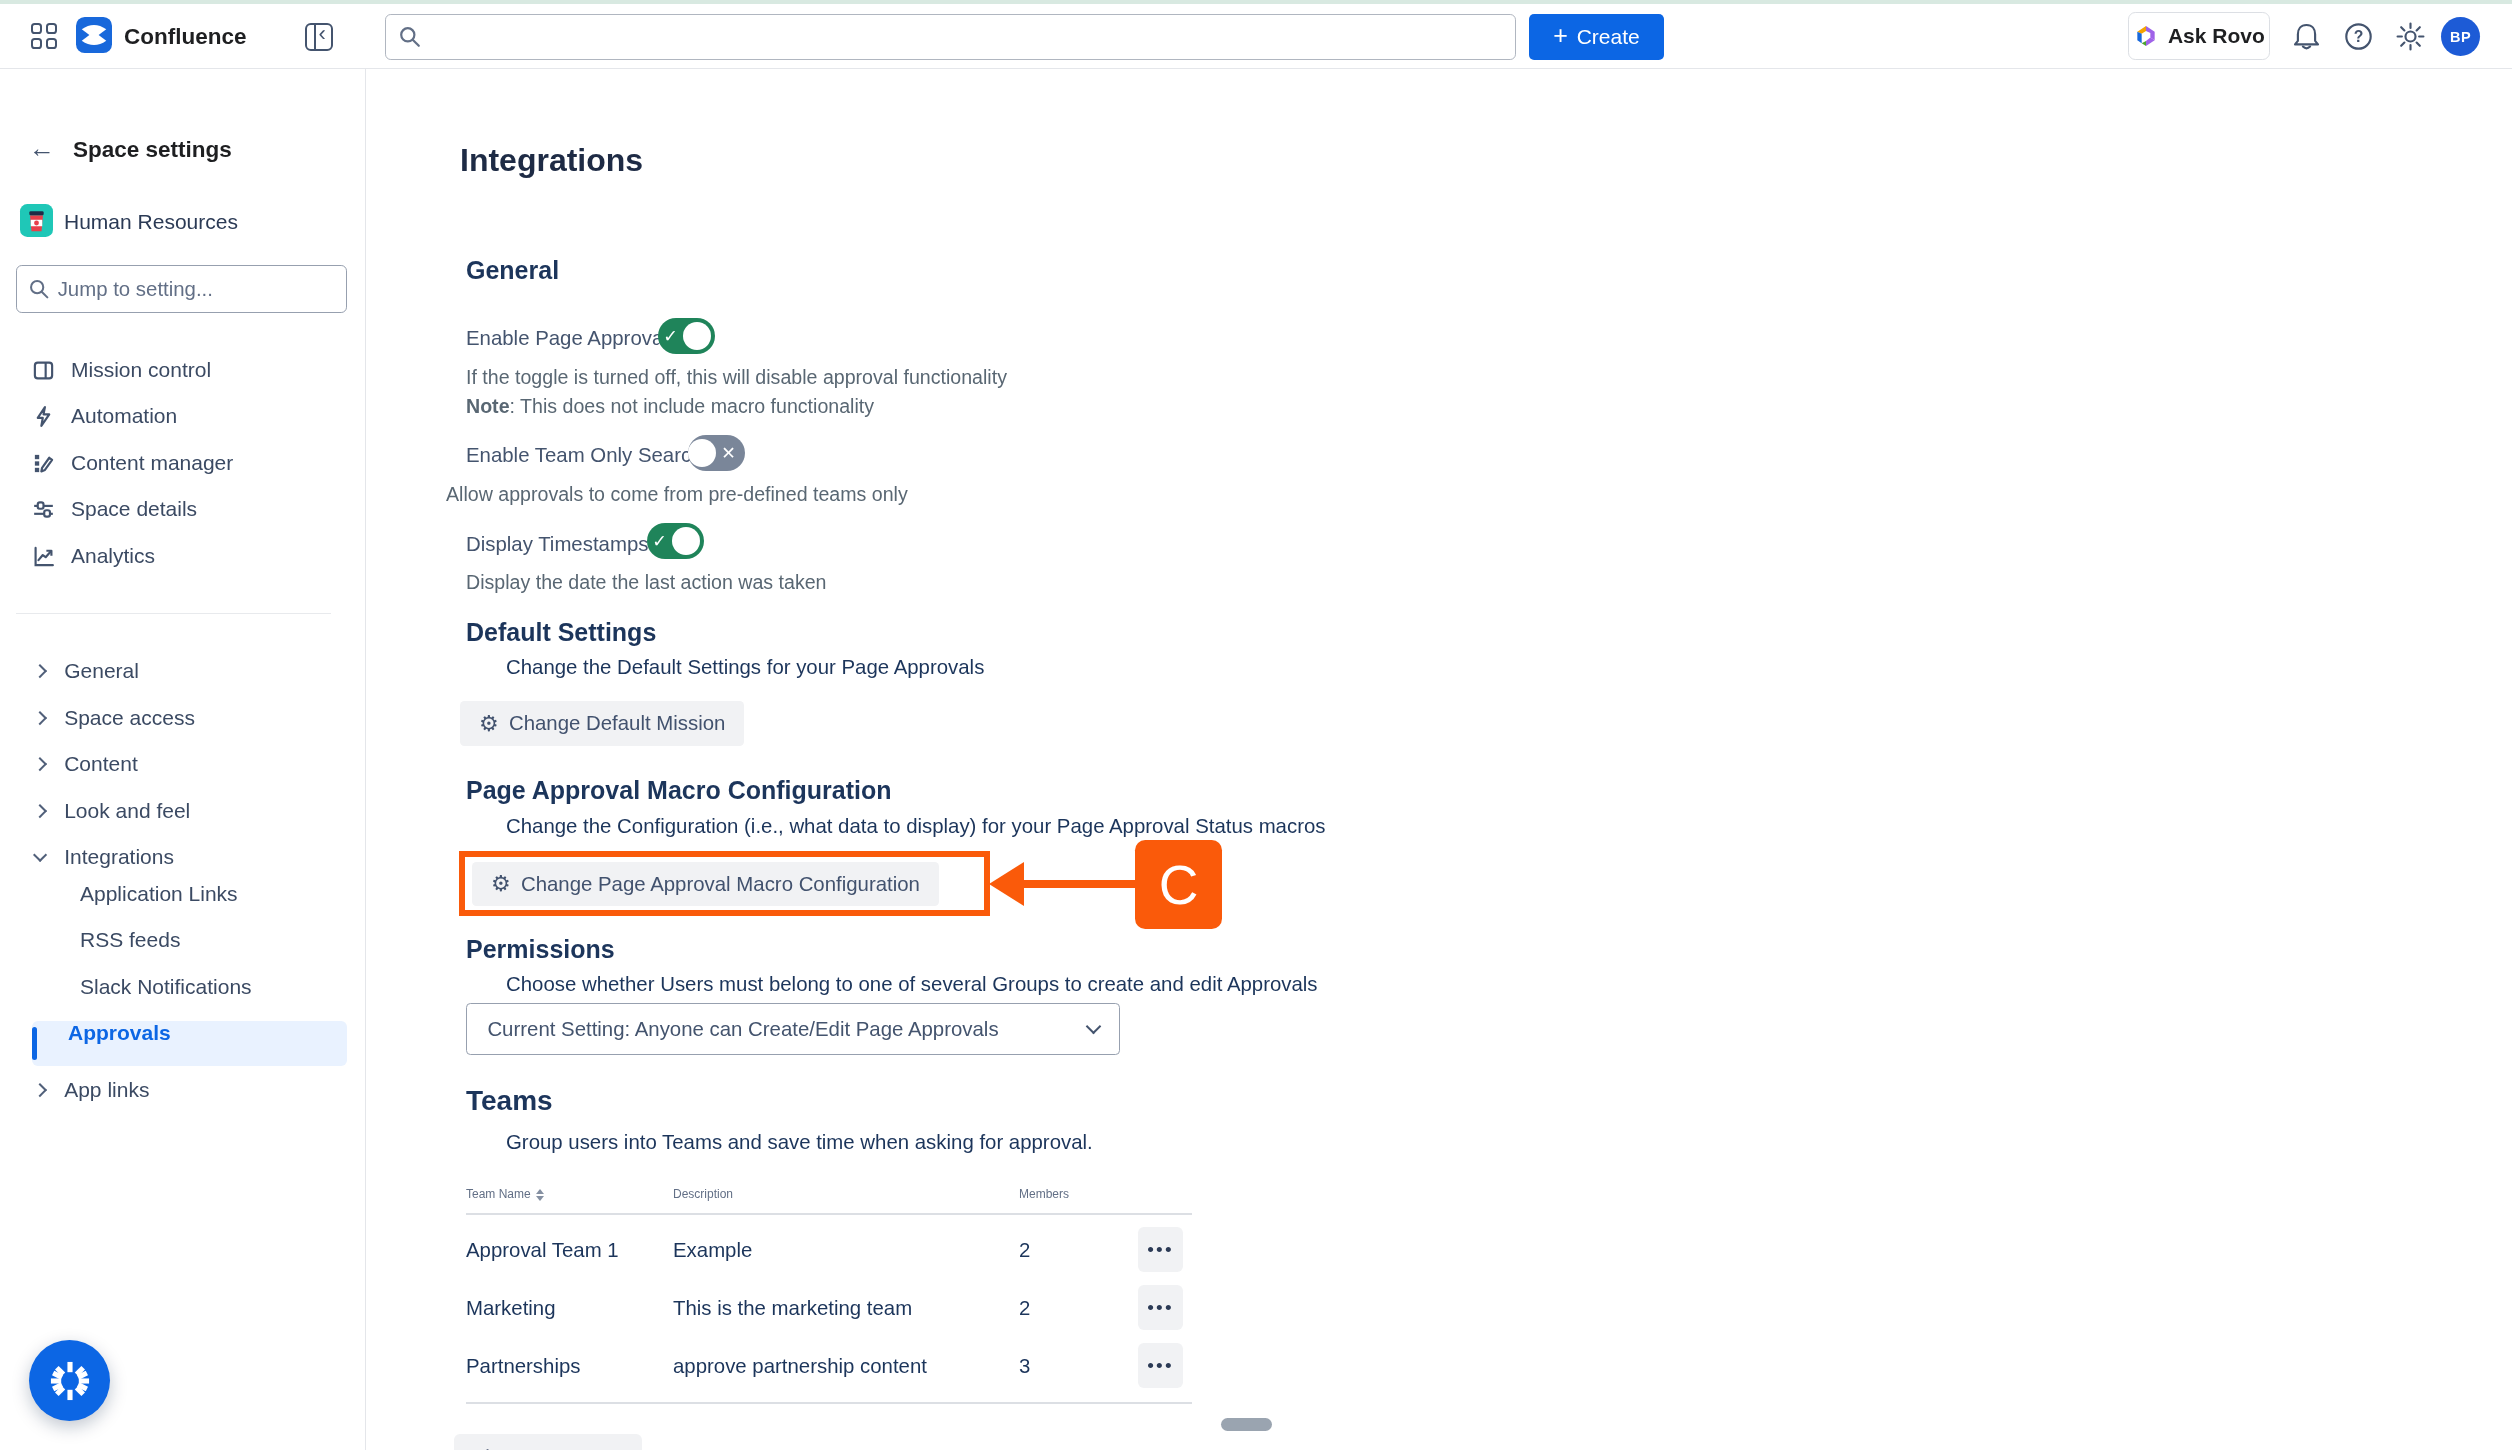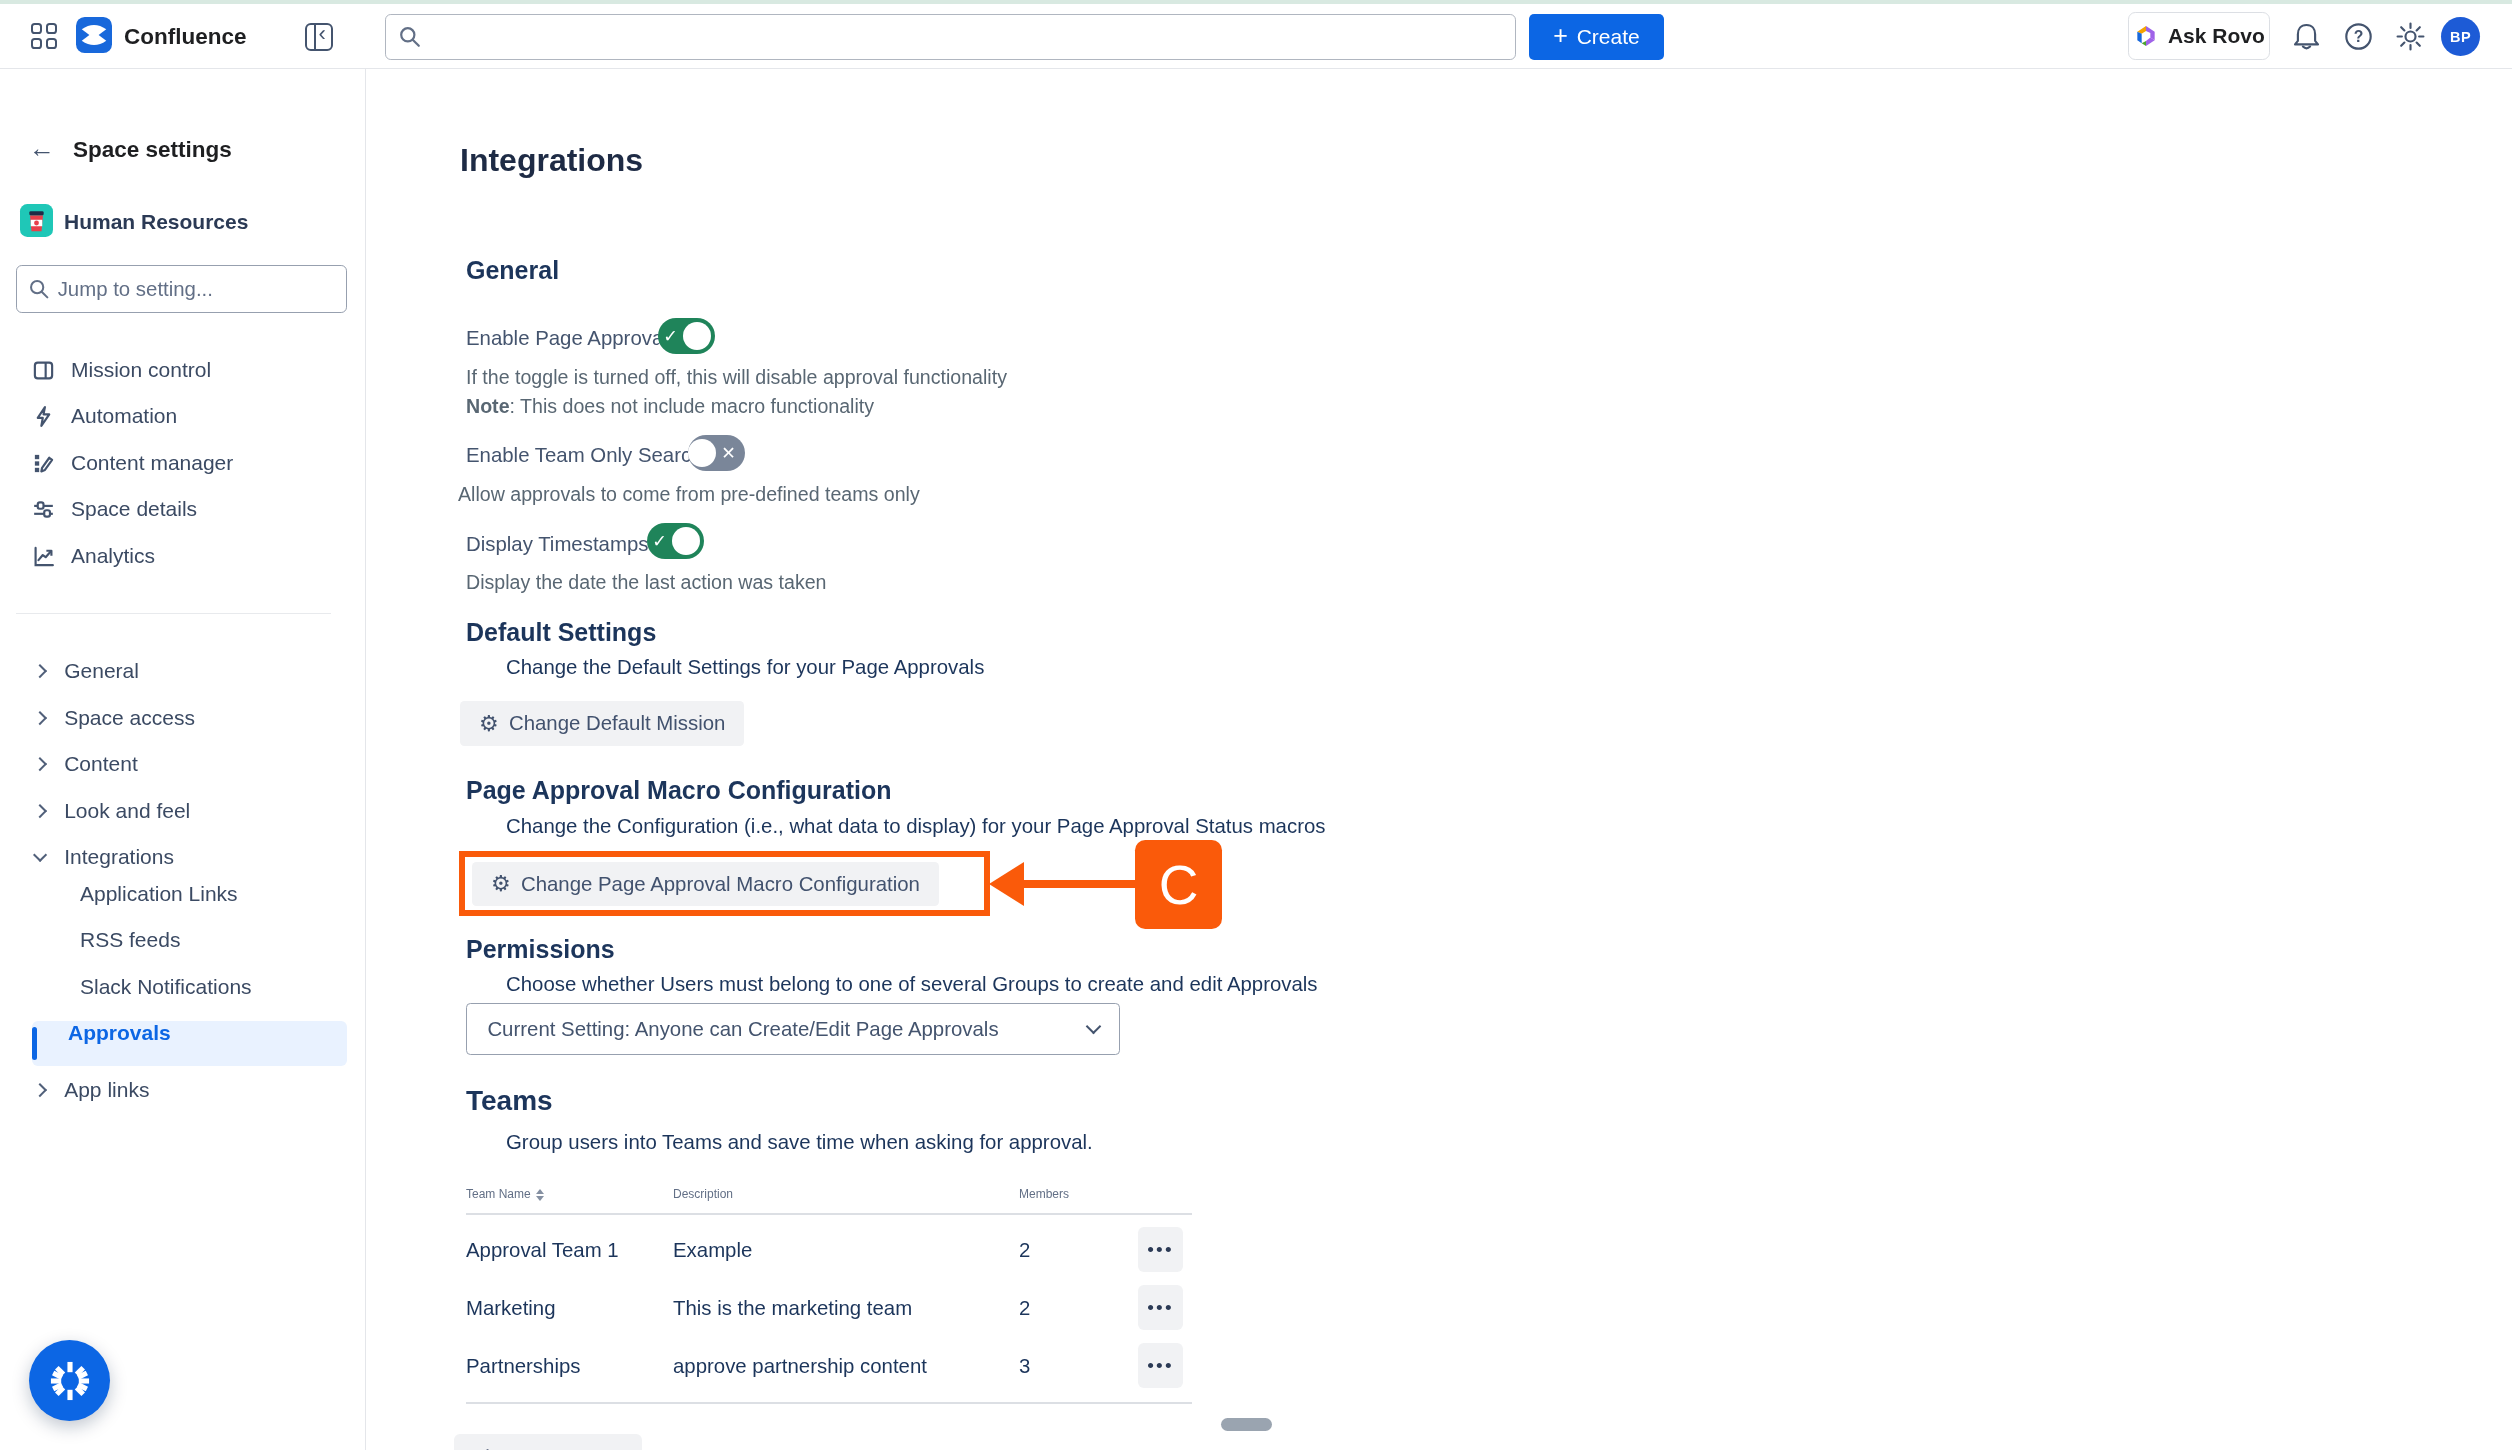--- a/index.html
+++ b/index.html
@@ -24,21 +24,21 @@
   .plus { font-size:25px; font-weight:400; line-height:1; margin-top:-2.2px; }
   .askrovo { left:2128px; top:11.6px; width:142px; height:48px; border:1.5px solid #DCDFE4; border-radius:7.3px; display:flex; align-items:center; justify-content:center; gap:8.7px; font-size:21px; font-weight:600; color:#1E1F21; background:#fff; }
   .top-ic { top:20.4px; width:33px; height:33px; }
   .avatar { left:2441px; top:17.4px; width:39px; height:39px; border-radius:50%; background:#1D5BD6; color:#fff; font-size:14.5px; font-weight:700; display:flex; align-items:center; justify-content:center; letter-spacing:0.4px; }
 
   
   .sidebar { left:0; top:69px; width:366px; height:1382px; background:#fff; border-right:1.5px solid #E4E6EA; }
   .back-arrow { left:29px; top:133px; font-size:26px; color:#44546E; }
   .sb-title { left:73px; top:137px; font-size:22.5px; font-weight:700; color:#1E1F21; }
   .space-ic { left:20.4px; top:204px; width:33px; height:33px; border-radius:7.3px; background:#1FC7B7; }
-  .space-name { left:64px; top:210px; font-size:21px; color:#2B3A55;font-weight:bold; }
+  .space-name { left:64px; top:210px; font-size:21px; color:#2B3A55; }
   .jumpbox { left:16px; top:265px; width:331px; height:48px; border:1.5px solid #97A0AF; border-radius:5.8px; display:flex; align-items:center; gap:8.7px; padding-left:11.6px; background:#fff; }
   .jumpbox input { border:none; outline:none; font-size:20.4px; width:262px; color:#44546E; font-family:inherit; background:transparent; }
   .jumpbox input::placeholder { color:#626F86; }
   .nav-item { left:16px; width:331px; height:42px; display:flex; align-items:center; gap:16px; padding-left:16px; font-size:21px; color:#3B4A63; border-radius:5.8px; cursor:pointer; }
   .nav-item svg { flex:0 0 auto; }
   .sb-divider { left:16px; width:315px; height:0; border-top:1.5px solid #E8EAED; }
   .tree-item { left:16px; width:331px; height:44px; display:flex; align-items:center; gap:19px; padding-left:19px; font-size:21px; color:#3B4A63; cursor:pointer; }
   .chev { width:10.2px; height:10.2px; border-right:2.2px solid #51607A; border-bottom:2.2px solid #51607A; transform:rotate(-45deg); flex:0 0 auto; }
   .chev.down { transform:rotate(45deg); margin-top:-4.4px; }
   .sub-item { left:32px; width:315px; height:45px; display:flex; align-items:flex-start; padding-left:48px; font-size:21px; color:#3B4A63; border-radius:5.8px; cursor:pointer; }
@@ -279,21 +279,21 @@
     <span class="knob"></span>
 </div>
 <div class="abs helper" style="left:466px; top:366px;">If the toggle is turned off, this will disable approval functionality</div>
 <div class="abs helper" style="left:466px; top:395px;"><b>Note</b><span>: This does not include macro functionality</span></div>
 
 <div class="abs lbl" style="left:466px; top:444px;">Enable Team Only Search</div>
 <div class="abs toggle off" style="left:688px; top:435px;">
   <span class="knob"></span>
     <span class="tg-glyph">✕</span>
 </div>
-<div class="abs helper" style="left:458px; top:483px;">Allow approvals to come from pre-defined teams only</div>
+<div class="abs helper" style="left:446px; top:483px;">Allow approvals to come from pre-defined teams only</div>
 
 <div class="abs lbl" style="left:466px; top:533px;">Display Timestamps</div>
 <div class="abs toggle on" style="left:647px; top:523px;">
   <span class="tg-glyph">✓</span>
     <span class="knob"></span>
 </div>
 <div class="abs helper" style="left:466px; top:571px;">Display the date the last action was taken</div>
 
 <div class="abs h2" style="top:618px;">Default Settings</div>
 <div class="abs navy-desc" style="left:466px; top:656px;">Change the Default Settings for your Page Approvals</div>

